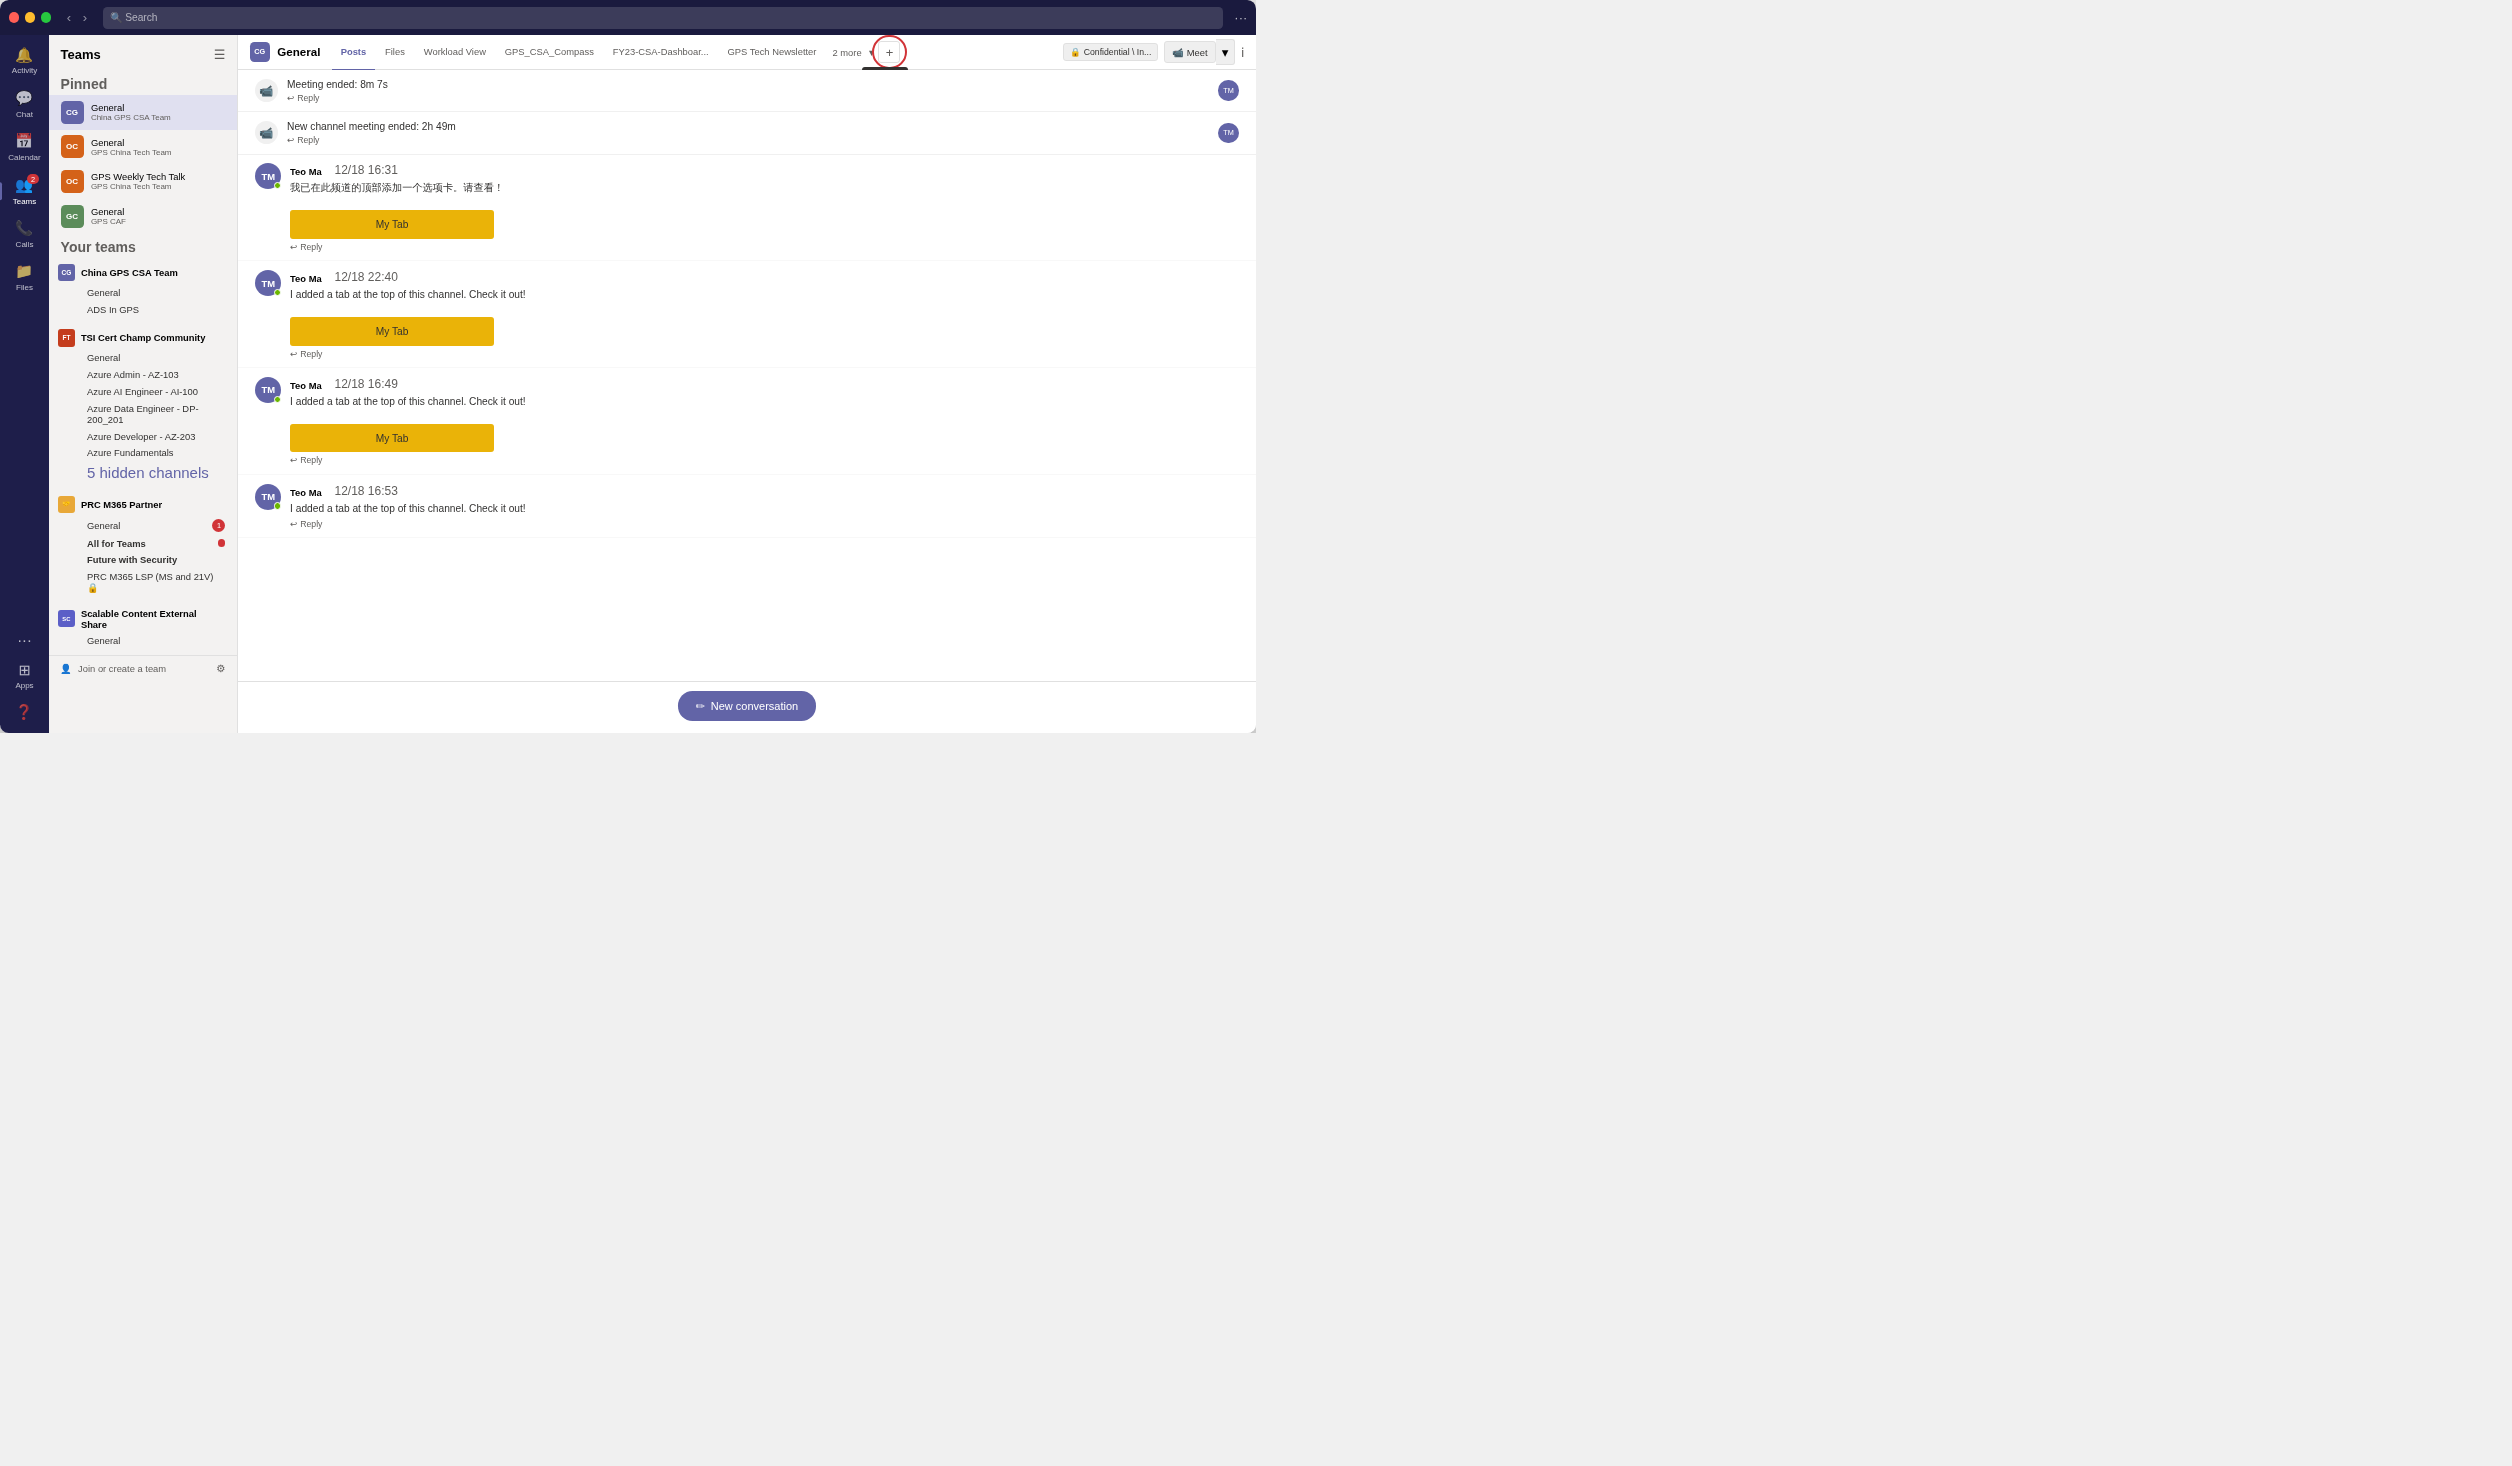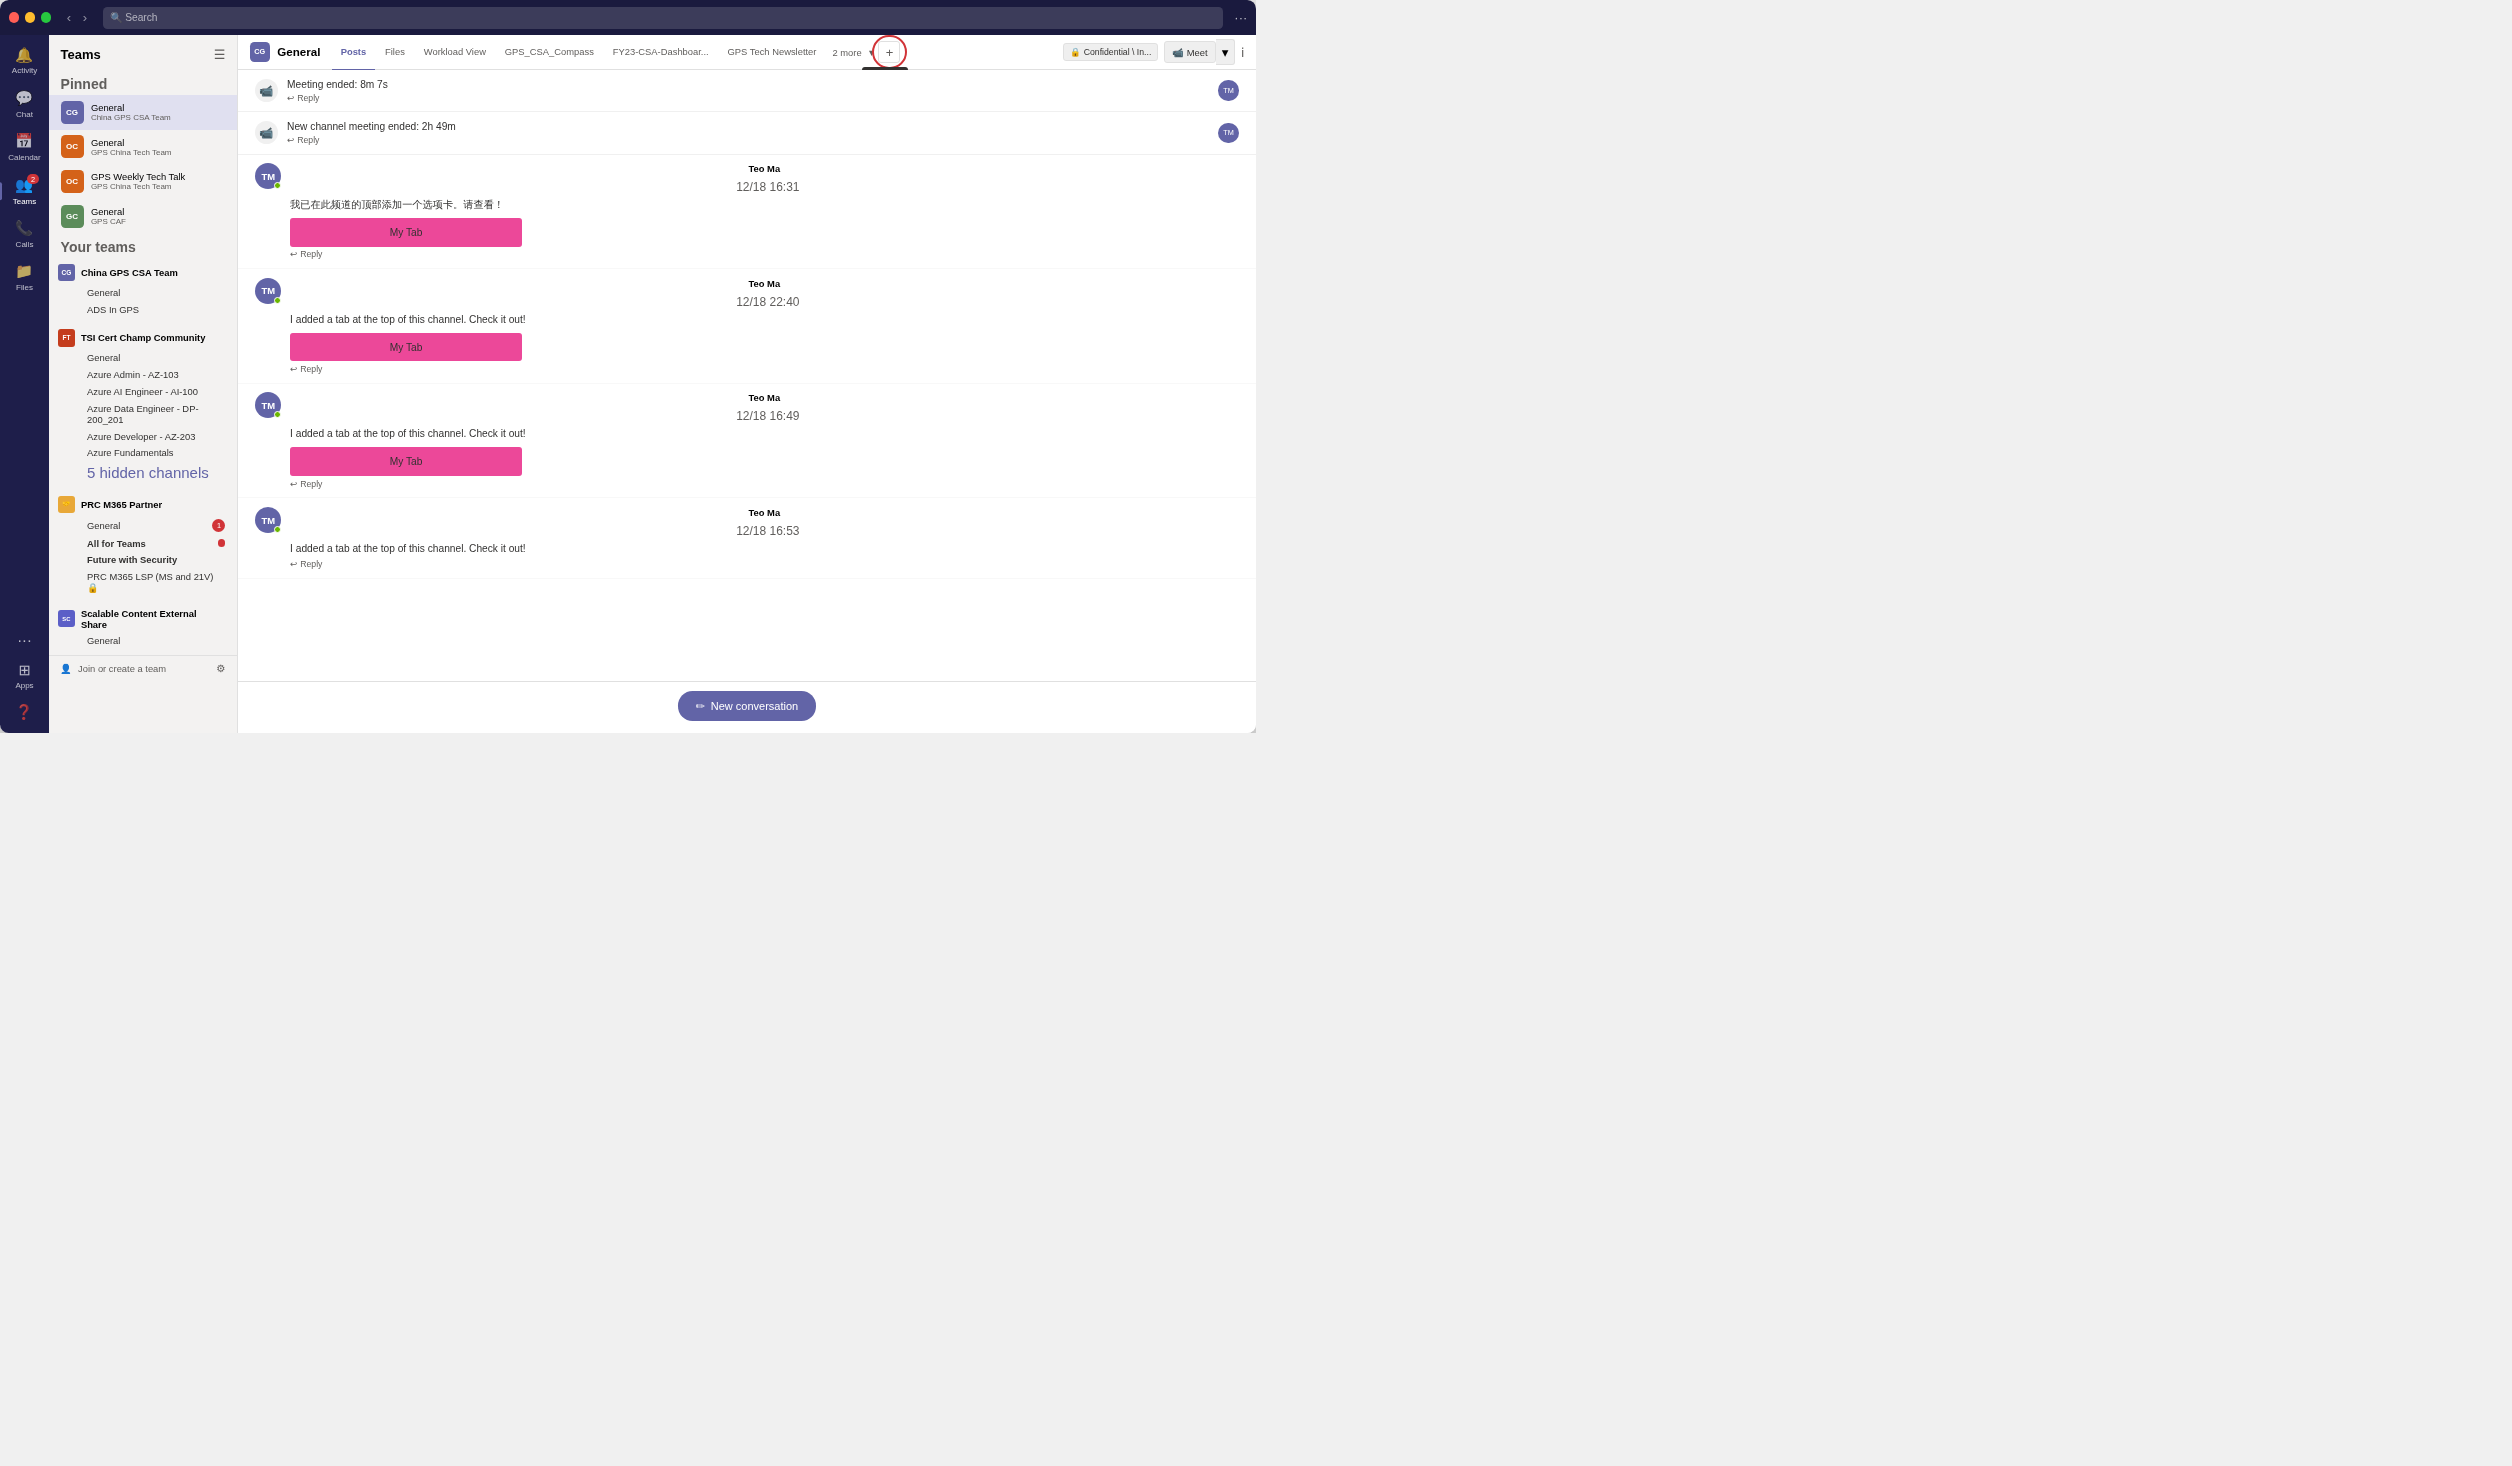--- a/index.html
+++ b/index.html
@@ -392,32 +392,32 @@
     }
     .online-dot {
       position: absolute;
       bottom: 0; right: 0;
       width: 7.3px; height: 7.3px;
       background: #6bb700;
       border-radius: 50%;
       border: 1.5px solid white;
     }
     .msg-content { flex: 1; }
-    .msg-header { display: flex; align-items: center; gap: 5.8px; margin-bottom: 2.9px; flex-direction: column; }
+    .msg-header { display: flex; align-items: flex-end; gap: 5.8px; margin-bottom: 2.9px; }
     .msg-author { font-size: 9.4px; font-weight: 600; }
     .msg-time { font-size: 12px; color: #605e5c; margin-left: 7px; }
     .msg-text { font-size: 10.2px; color: #323130; line-height: 1.5; }
     .my-tab-card {
-      margin-top: 6px;
-      background: #ec4899;
+      margin-top: 15px;
+      background: #eab308;
       border-radius: 2.9px;
       padding: 8.7px 14.5px;
       font-size: 10.2px;
       color: #323130;
-      width: 232px;
+      width: 204px;
       text-align: center;
     }
 
     
     .composer-area {
       padding: 8.7px 17.4px 11.6px;
       border-top: 0.7px solid #e0e0e0;
       flex-shrink: 0;
     }
     .new-conversation-btn {

